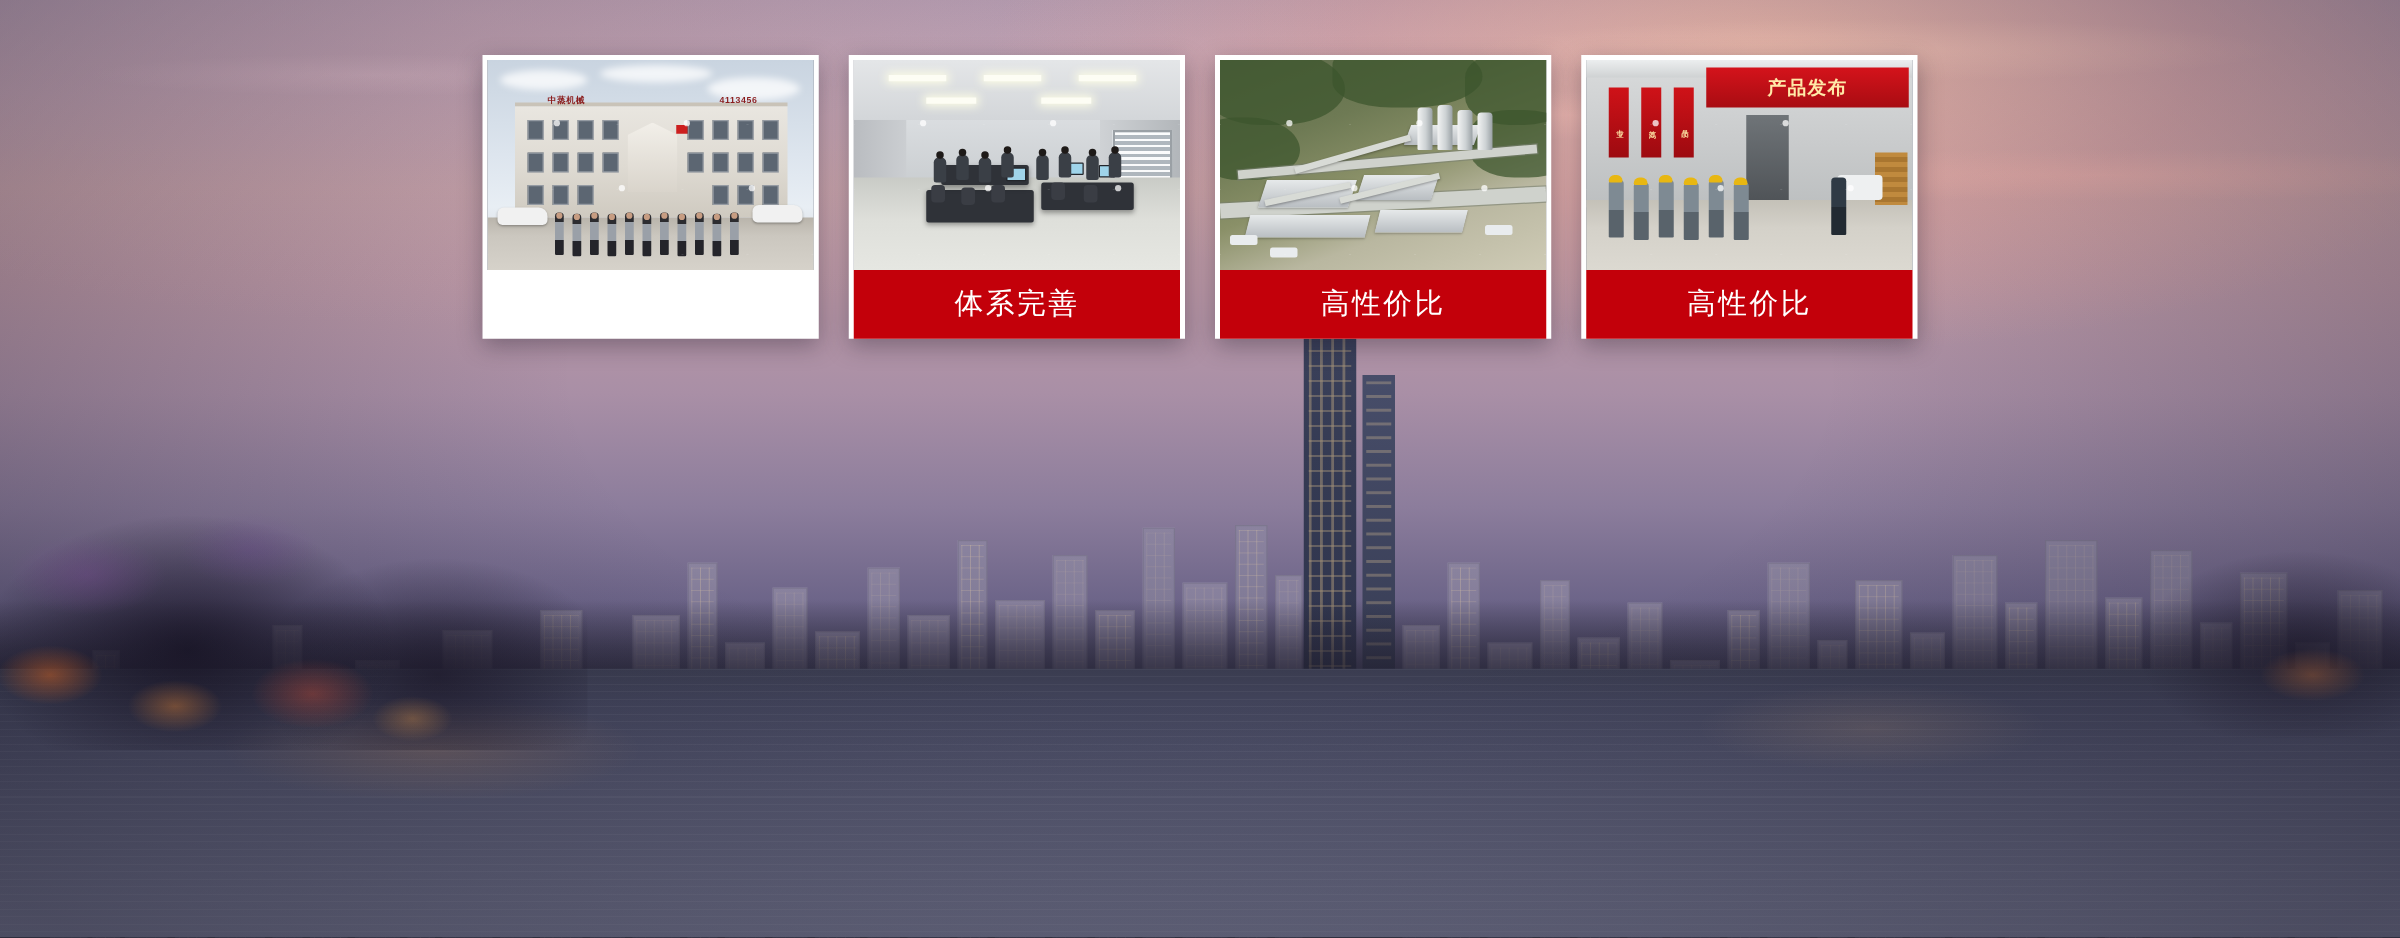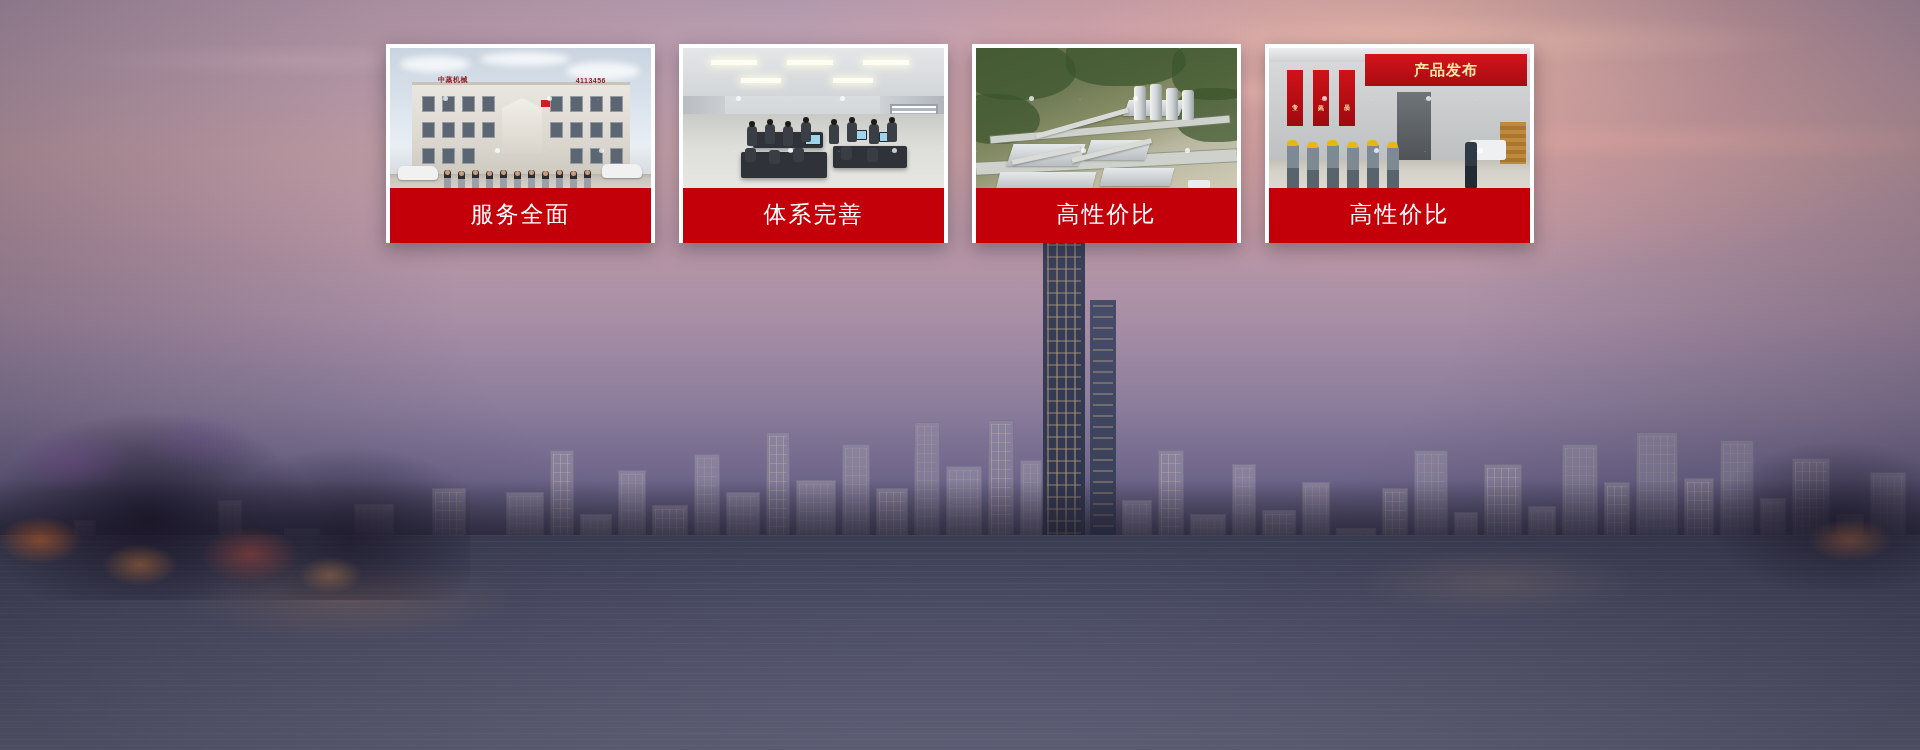--- a/index.html
+++ b/index.html
@@ -182,21 +182,21 @@
     gap: 24px;
   }
   .card {
     width: 269px;
     background: #ffffff;
     padding: 4px 4px 0 4px;
     box-shadow: 0 6px 18px rgba(20,16,34,.35);
   }
   .card-photo {
     position: relative;
-    width: 261px; height: 140px;
+    width: 261px; height: 168px;
     overflow: hidden;
     background: #7f8490;
   }
   .card-caption {
     background: #c3000a;
     color: #ffffff;
     font-size: 23px;
     letter-spacing: 2px;
     text-align: center;
     padding: 11px 0 13px 0;
@@ -406,21 +406,20 @@
           <div class="p1-person" style="left:152px; top:123px;"></div>
           <div class="p1-person" style="left:166px; top:122px;"></div>
           <div class="p1-person" style="left:180px; top:123px;"></div>
           <div class="p1-person" style="left:194px; top:122px;"></div>
           <div class="wm"></div>
           <div class="wm-dot" style="left:53px;  top:48px;"></div>
           <div class="wm-dot" style="left:105px; top:100px;"></div>
           <div class="wm-dot" style="left:157px; top:48px;"></div>
           <div class="wm-dot" style="left:209px; top:100px;"></div>
         </div>
-        <div class="card-caption">服务全面</div>
       </div>
 
       <div class="card">
         <div class="card-photo">
           <div class="p3-wallL"></div>
           <div class="p3-wallB"></div>
           <div class="p3-wallR"></div>
           <div class="p3-ceil"></div>
           <div class="p3-panel" style="left:28px;  top:12px; width:46px;"></div>
           <div class="p3-panel" style="left:104px; top:12px; width:46px;"></div>

